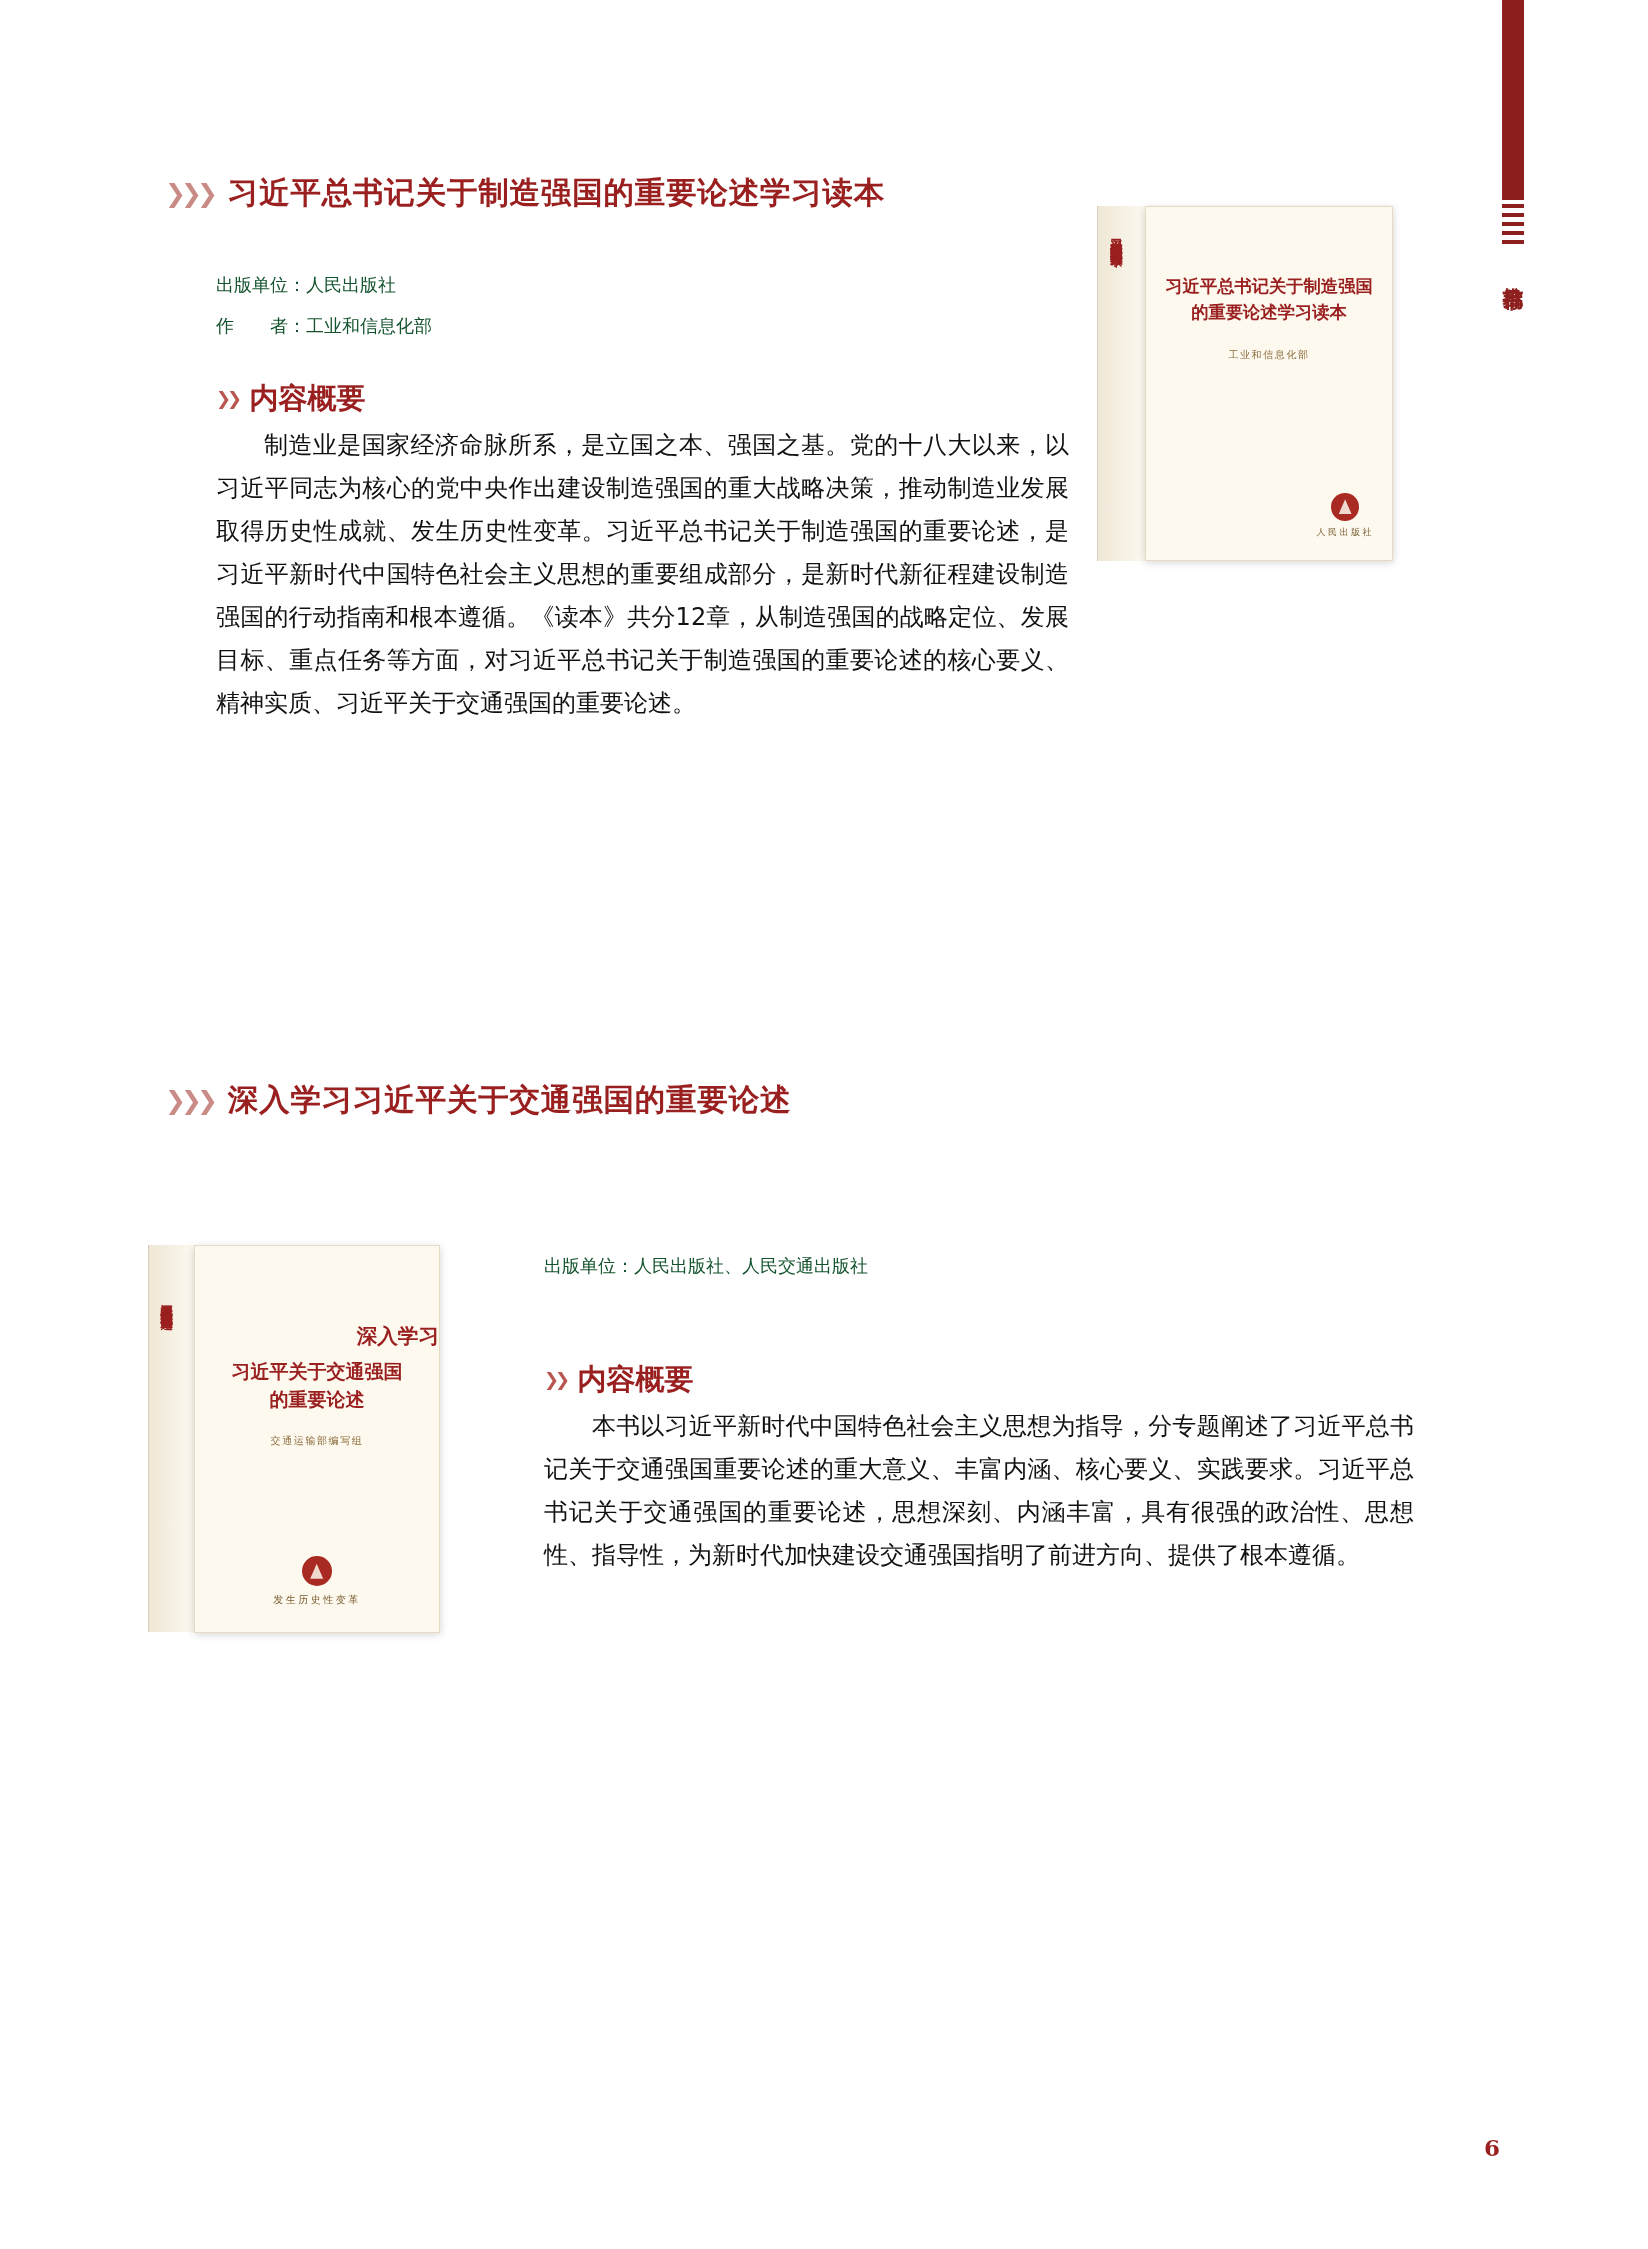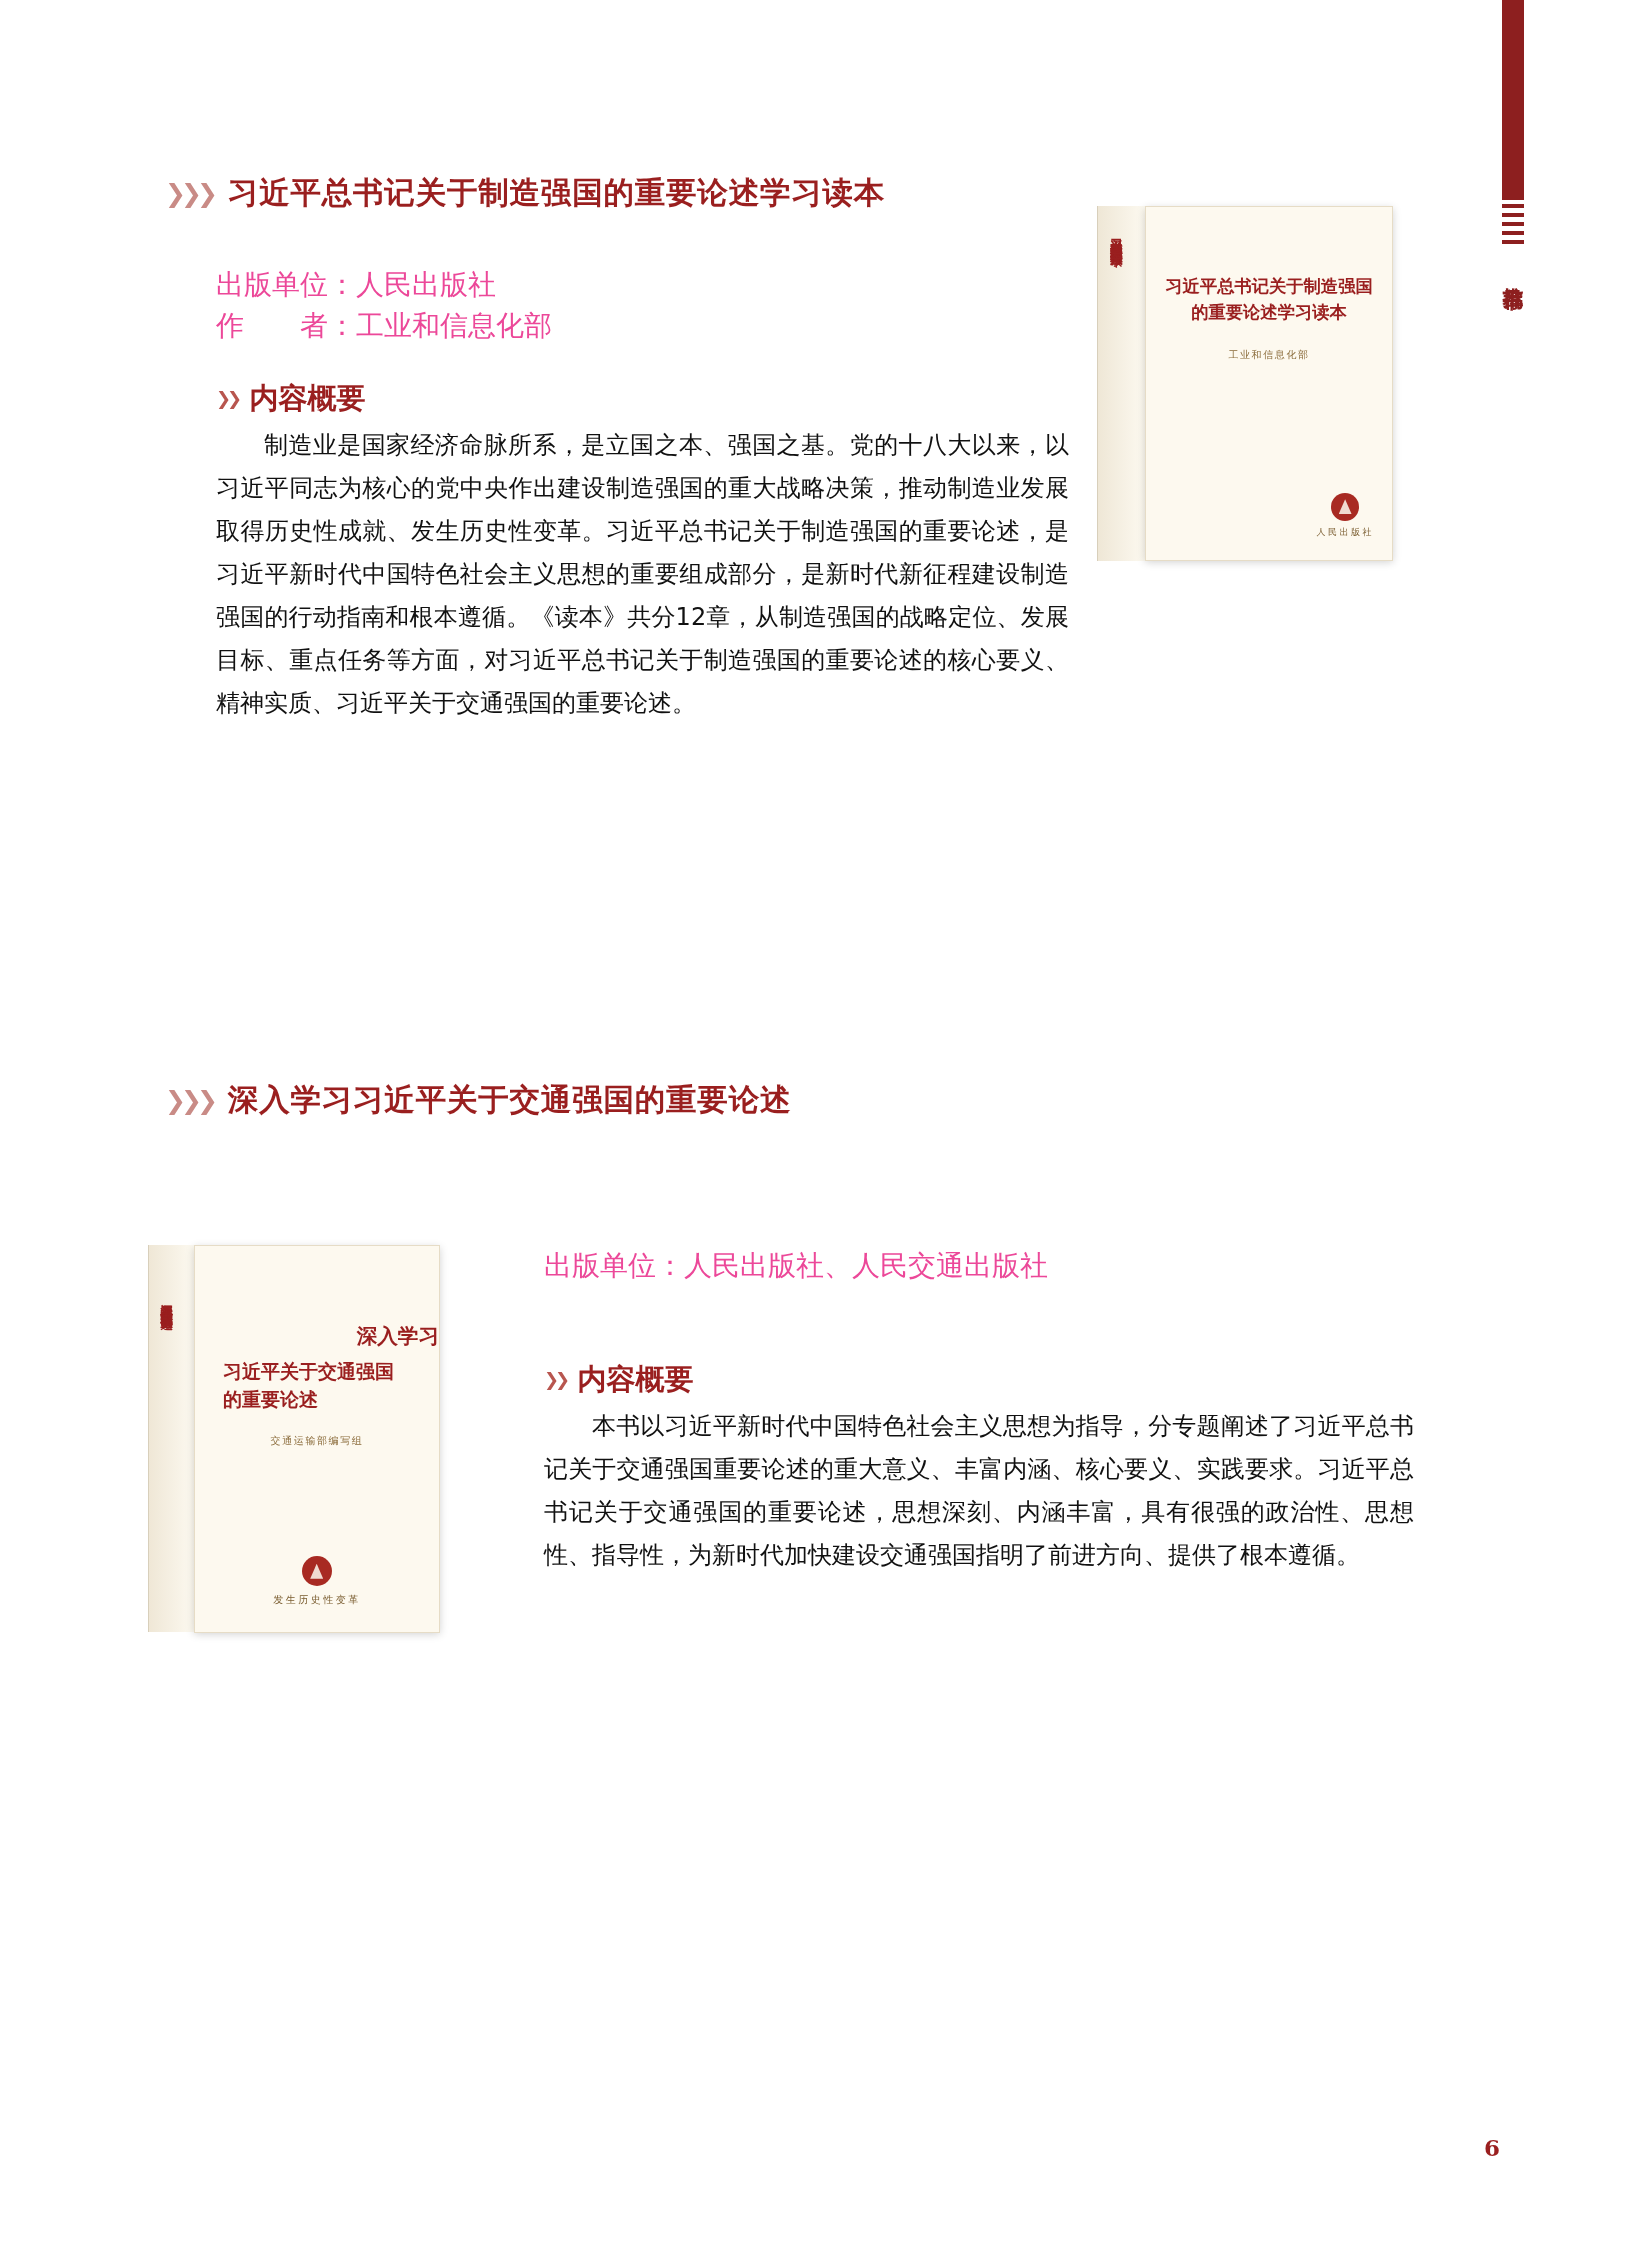--- a/index.html
+++ b/index.html
@@ -93,23 +93,23 @@
   }
   .sec-title-text {
     font-family: "DejaVu Serif", "Liberation Serif", serif;
     font-weight: bold;
     font-size: 30.5px;
     color: #9a1f1f;
     letter-spacing: 0.8px;
   }
 
   .meta {
-    font-size: 28px;
+    font-size: 18px;
     line-height: 41px;
-    color: #ec4899;
+    color: #14532d;
     font-family: "DejaVu Sans", "Liberation Sans", sans-serif;
   }
   .meta .lbl { letter-spacing: 0px; }
   .meta-row { white-space: nowrap; }
 
   .sub-head {
     display: flex;
     align-items: center;
     margin-bottom: 5px;
   }
@@ -237,21 +237,21 @@
     margin-top: 76px;
     text-align: right;
     font-family: "DejaVu Serif", "Liberation Serif", serif;
     font-weight: bold;
     color: #9a1f1f;
     font-size: 20.6px;
     line-height: 28px;
   }
   #book-2 .b2-2 {
     margin-top: 6.6px;
-    text-align: left;
+    text-align: center;
     font-family: "DejaVu Serif", "Liberation Serif", serif;
     font-weight: bold;
     color: #9a1f1f;
     font-size: 19px;
     line-height: 28px;
     padding: 0 28px;
   }
   #book-2 .b2-3 {
     margin-top: 21.4px;
     text-align: center;

